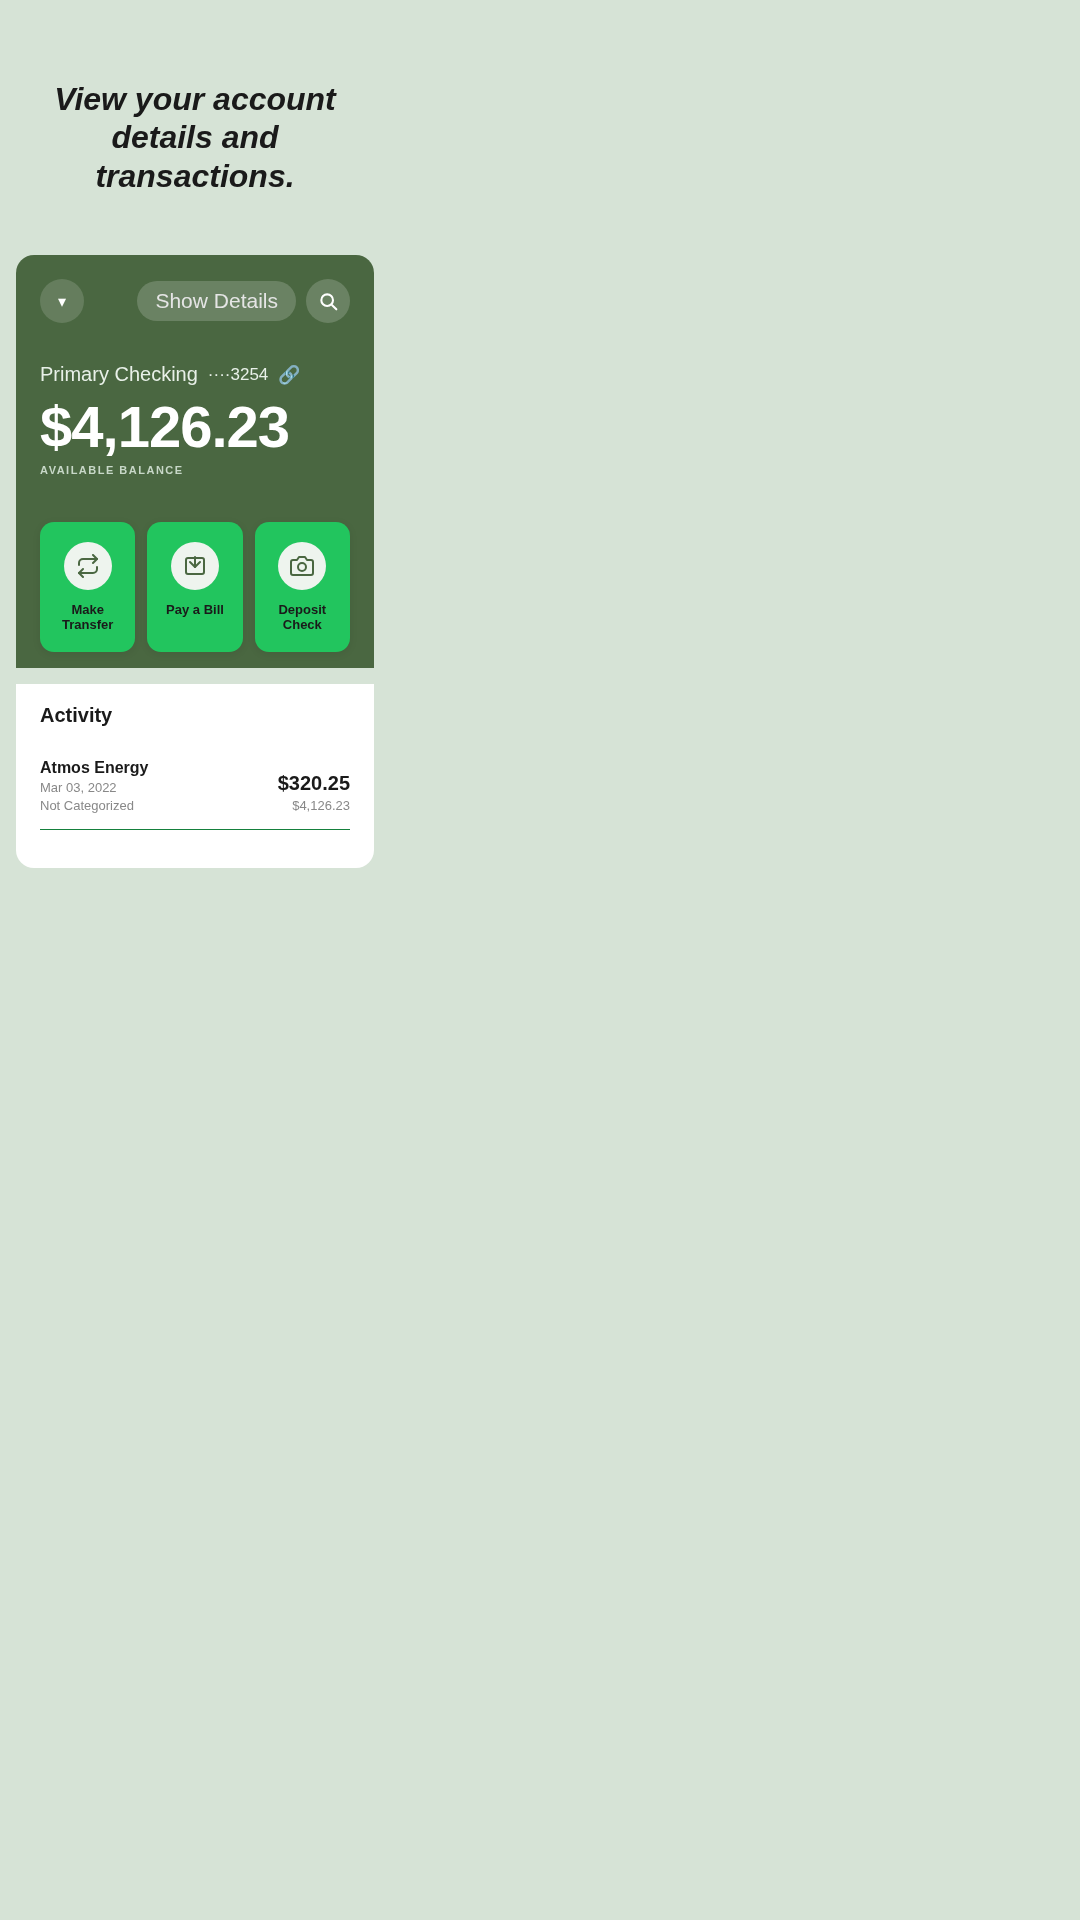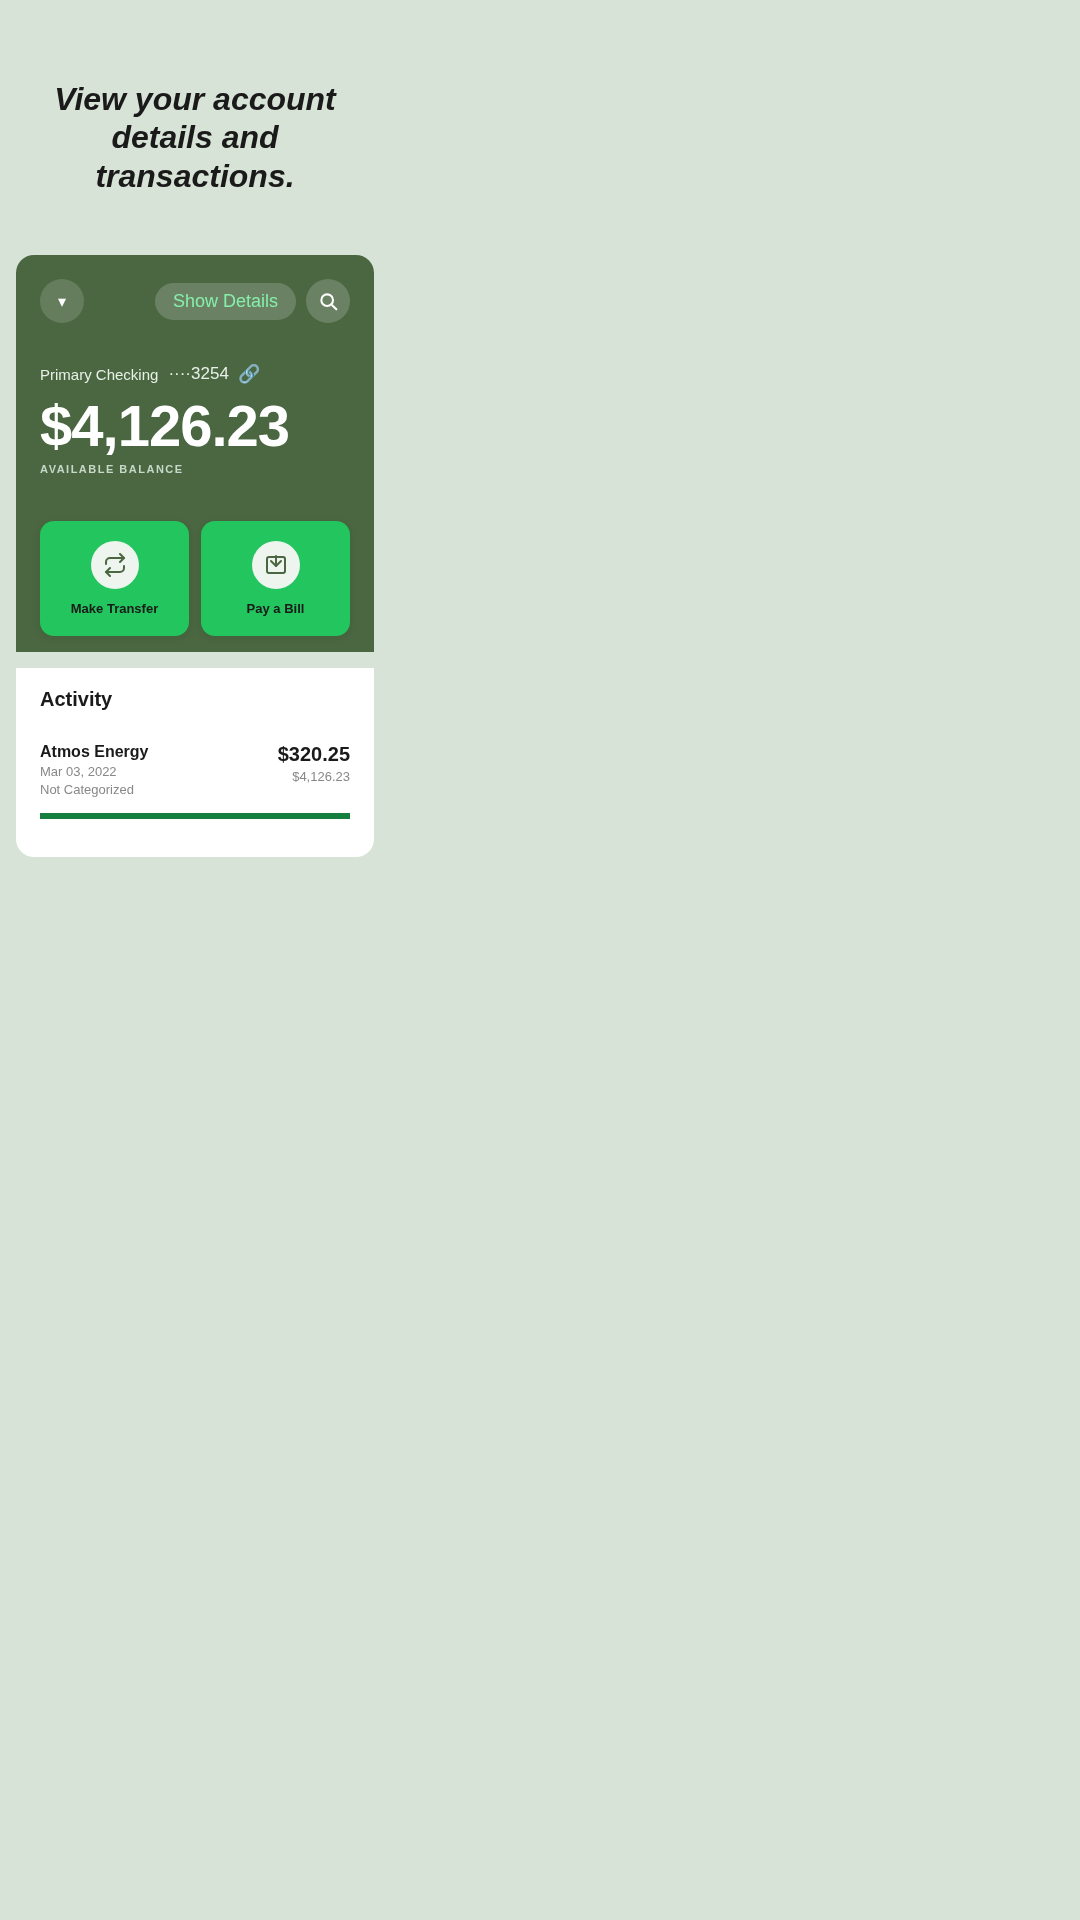--- a/index.html
+++ b/index.html
@@ -73,23 +73,23 @@
     .toolbar-right {
       display: flex;
       align-items: center;
       gap: 10px;
     }
 
     .show-details-btn {
       background-color: rgba(255,255,255,0.18);
       border: none;
       border-radius: 20px;
-      color: #86efac;
+      color: #e5e5e5;
       padding: 8px 18px;
-      font-size: 18px;
+      font-size: 21px;
       cursor: pointer;
       font-weight: 500;
     }
 
     .search-btn {
       width: 44px;
       height: 44px;
       border-radius: 50%;
       background-color: rgba(255,255,255,0.18);
       border: none;
@@ -106,21 +106,21 @@
 
     .account-name-row {
       display: flex;
       align-items: center;
       gap: 10px;
       margin-bottom: 12px;
     }
 
     .account-name {
       color: #e8f0e8;
-      font-size: 15px;
+      font-size: 20px;
       font-weight: 500;
     }
 
     .account-number {
       color: #e8f0e8;
       font-size: 17px;
     }
 
     .link-icon {
       color: #c8d8c8;
@@ -197,24 +197,24 @@
 
     .activity-title {
       font-size: 20px;
       font-weight: 800;
       color: #1a1a1a;
       margin-bottom: 16px;
     }
 
     .transaction-item {
       padding: 16px 0;
-      border-bottom: 6px solid #15803d;
+      border-bottom: 1px solid #15803d;
       display: flex;
       justify-content: space-between;
-      align-items: flex-start;
+      align-items: flex-end;
       gap: 40px;
     }
 
     .transaction-left {
       display: flex;
       flex-direction: column;
       gap: 3px;
     }
 
     .transaction-name {
@@ -300,20 +300,29 @@
       <div class="action-card">
         <div class="action-icon-circle">
           <svg viewBox="0 0 24 24">
             <rect x="3" y="4" width="18" height="16" rx="2"></rect>
             <polyline points="7 8 12 13 17 8"></polyline>
             <line x1="12" y1="3" x2="12" y2="13"></line>
           </svg>
         </div>
         <span class="action-label">Pay a Bill</span>
       </div>
+      <div class="action-card">
+        <div class="action-icon-circle">
+          <svg viewBox="0 0 24 24">
+            <path d="M23 19a2 2 0 0 1-2 2H3a2 2 0 0 1-2-2V8a2 2 0 0 1 2-2h4l2-3h6l2 3h4a2 2 0 0 1 2 2z"></path>
+            <circle cx="12" cy="13" r="4"></circle>
+          </svg>
+        </div>
+        <span class="action-label">Deposit Check</span>
+      </div>
     </div>
   </div>
 
   <div class="white-section">
     <div class="activity-section">
       <h2 class="activity-title">Activity</h2>
 
       <div class="transaction-item">
         <div class="transaction-left">
           <span class="transaction-name">Atmos Energy</span>

